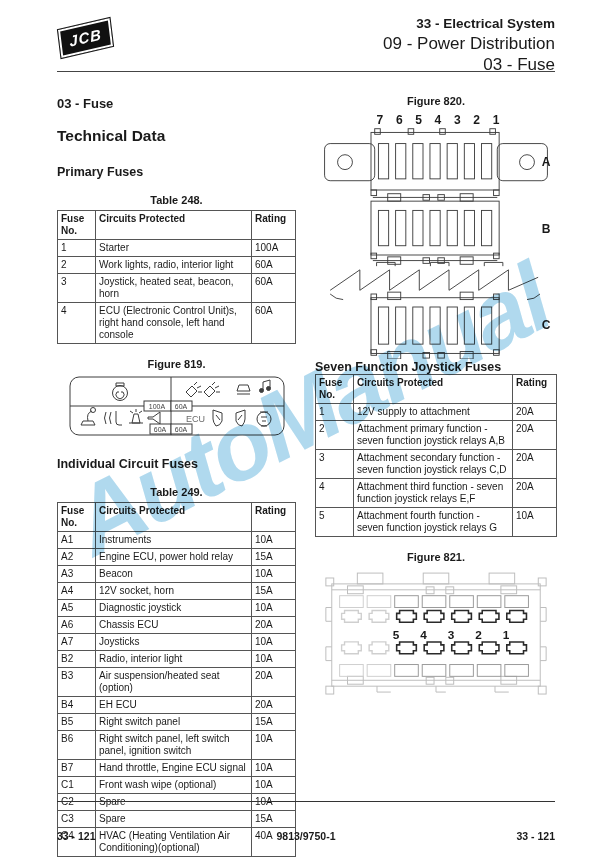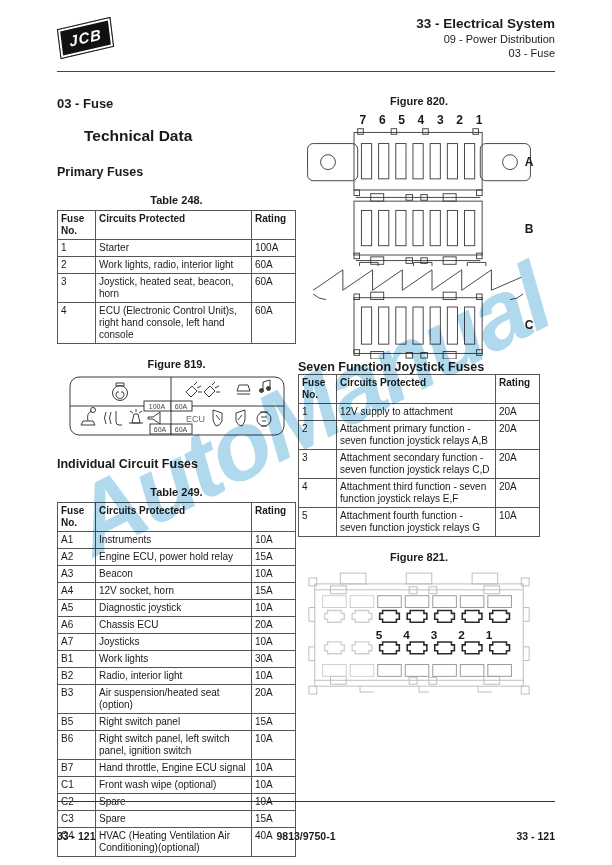--- a/index.html
+++ b/index.html
@@ -14,29 +14,29 @@
             display:flex; justify-content:space-between; align-items:flex-start; }
   .logo {
     margin-top:8px; margin-left:2px;
     display:inline-block; background:#111; color:#fff;
     font-weight:bold; font-style:italic; font-size:15px; letter-spacing:1px;
     padding:3px 8px 4px 8px; border:2px solid #fff; outline:1.5px solid #111;
     transform:rotate(-13deg) skewX(-6deg);
   }
   .header-titles { text-align:right; line-height:1.25; }
   .h-title { font-size:13.5px; font-weight:bold; }
-  .h-sub { font-size:11px;text-align:right; }
+  .h-sub { font-size:17px;text-align:right; }
   .header-rule { position:absolute; left:57px; right:57px; top:71px; border-top:1.2px solid #444; }
 
   
   .col-left  { position:absolute; left:57px;  top:84px; width:239px; }
-  .col-right { position:absolute; left:298px; top:84px; width:242px; }
+  .col-right { position:absolute; left:315px; top:84px; width:242px; }
 
   .sec-title   { font-size:13px;   font-weight:bold; margin-top:12px; }
-  .big-title   { font-size:15.5px; font-weight:bold; margin-top:16px;margin-left:27px; }
+  .big-title   { font-size:15.5px; font-weight:bold; margin-top:16px; }
   .sub-title   { font-size:12.5px; font-weight:bold; margin-top:20px; }
   .tbl-caption { font-size:11px; font-weight:bold; text-align:center; margin:15px 0 4px 0; }
   .fig-caption { font-size:11px; font-weight:bold; text-align:center; margin:14px 0 5px 0; }
 
   
   table { width:100%; border-collapse:collapse; font-size:10px; }
   th, td { border:1px solid #555; padding:2px 3px; text-align:left;
            vertical-align:top; line-height:1.2; font-weight:normal; }
   th { font-weight:bold; }
   table { border:1.5px solid #444;padding-left:30px; }
@@ -242,32 +242,32 @@
             <td>A6</td>
             <td>Chassis ECU</td>
             <td>20A</td>
           </tr>
           <tr>
             <td>A7</td>
             <td>Joysticks</td>
             <td>10A</td>
           </tr>
           <tr>
-            <td>B1</td>
-            <td>Work lights</td>
-            <td>30A</td>
-          </tr>
-          <tr>
             <td>B2</td>
             <td>Radio, interior light</td>
             <td>10A</td>
           </tr>
           <tr>
             <td>B3</td>
             <td>Air suspension/heated seat (option)</td>
+            <td>20A</td>
+          </tr>
+          <tr>
+            <td>B4</td>
+            <td>EH ECU</td>
             <td>20A</td>
           </tr>
           <tr>
             <td>B5</td>
             <td>Right switch panel</td>
             <td>15A</td>
           </tr>
           <tr>
             <td>B6</td>
             <td>Right switch panel, left switch panel, ignition switch</td>

